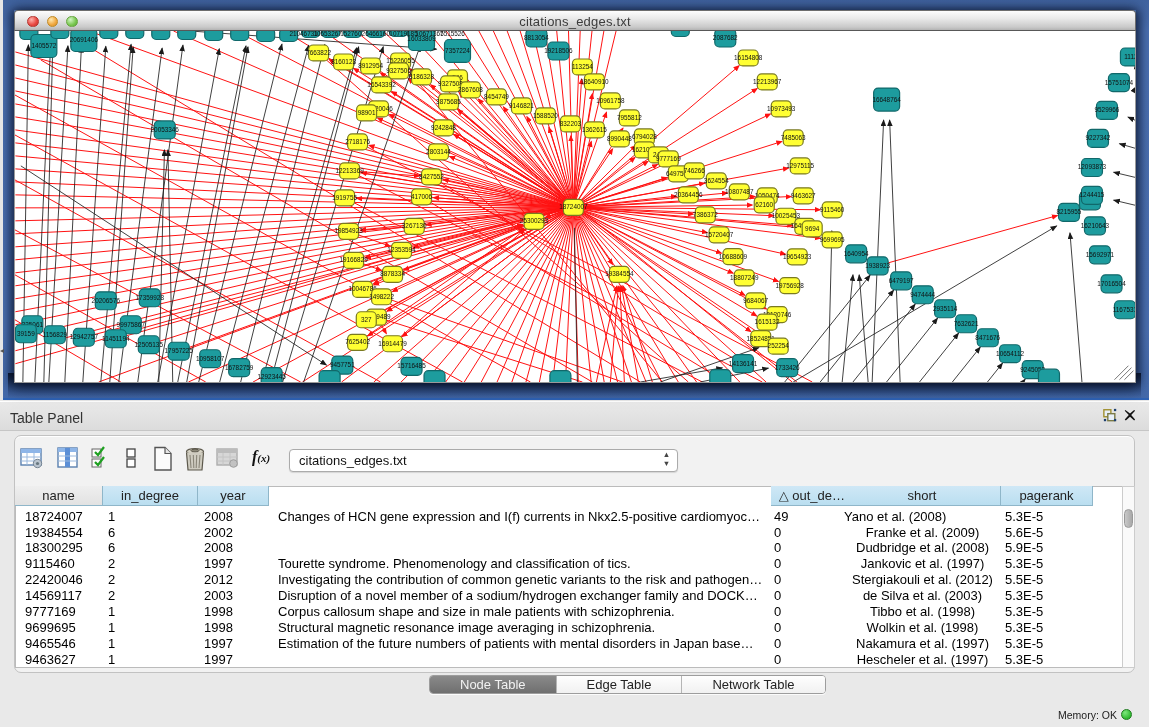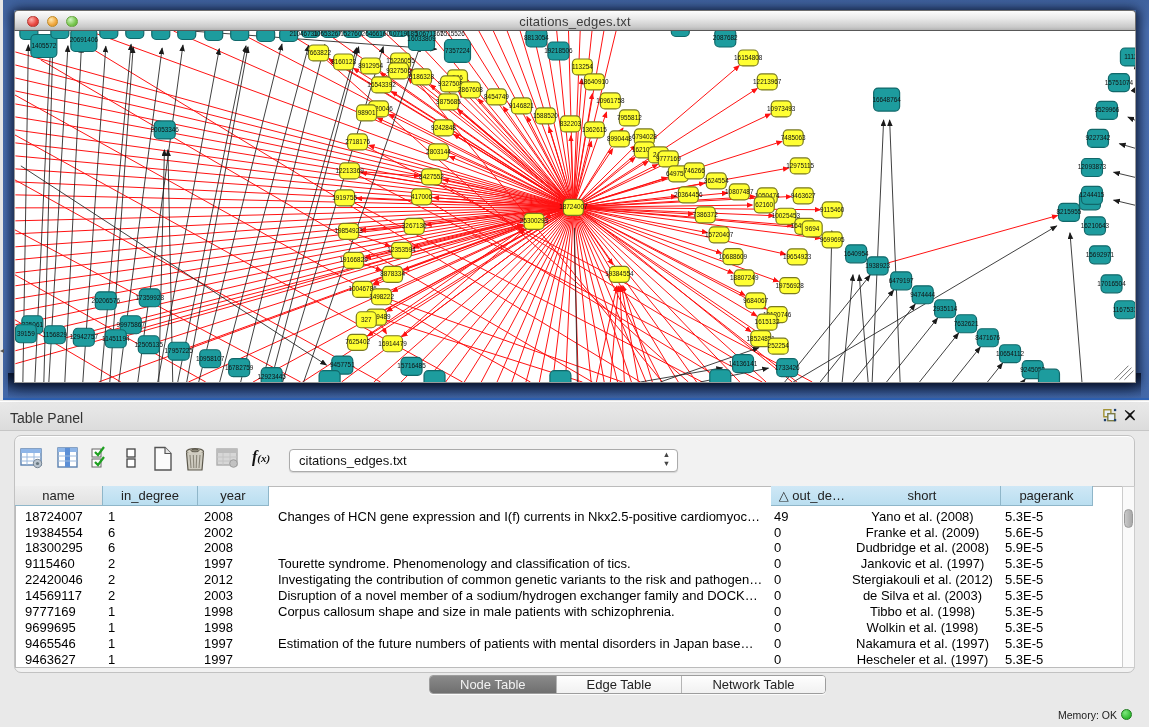--- a/index.html
+++ b/index.html
@@ -688,21 +688,21 @@
   <div class="hc" style="left:198px;width:71px">year</div>
   <div class="hc" style="left:771px;width:75px;text-align:right;padding-left:5px">△ out_de…</div>
   <div class="hc" style="left:844px;width:157px">short</div>
   <div class="hc" style="left:1001px;width:92px">pagerank</div>
   <div class="tr" style="top:108.5px">
       <span style="left:25px">18724007</span>
       <span style="left:108px">1</span>
       <span style="left:204px">2008</span>
       <span style="left:278px">Changes of HCN gene expression and I(f) currents in Nkx2.5-positive cardiomyoc…</span>
       <span style="left:774px">49</span>
-      <span style="left:844px;width:157px;text-align:center">Yano et al. (2008)</span>
+      <span style="left:844px;width:157px;">Yano et al. (2008)</span>
       <span style="left:1005px">5.3E-5</span>
     </div>
     <div class="tr" style="top:124.5px">
       <span style="left:25px">19384554</span>
       <span style="left:108px">6</span>
       <span style="left:204px">2002</span>
       <span style="left:774px">0</span>
       <span style="left:844px;width:157px;text-align:center">Franke et al. (2009)</span>
       <span style="left:1005px">5.6E-5</span>
     </div>
@@ -747,20 +747,21 @@
       <span style="left:204px">1998</span>
       <span style="left:278px">Corpus callosum shape and size in male patients with schizophrenia.</span>
       <span style="left:774px">0</span>
       <span style="left:844px;width:157px;text-align:center">Tibbo et al. (1998)</span>
       <span style="left:1005px">5.3E-5</span>
     </div>
     <div class="tr" style="top:220.1px">
       <span style="left:25px">9699695</span>
       <span style="left:108px">1</span>
       <span style="left:204px">1998</span>
+      <span style="left:278px">Structural magnetic resonance image averaging in schizophrenia.</span>
       <span style="left:774px">0</span>
       <span style="left:844px;width:157px;text-align:center">Wolkin et al. (1998)</span>
       <span style="left:1005px">5.3E-5</span>
     </div>
     <div class="tr" style="top:236.1px">
       <span style="left:25px">9465546</span>
       <span style="left:108px">1</span>
       <span style="left:204px">1997</span>
       <span style="left:278px">Estimation of the future numbers of patients with mental disorders in Japan base…</span>
       <span style="left:774px">0</span>

